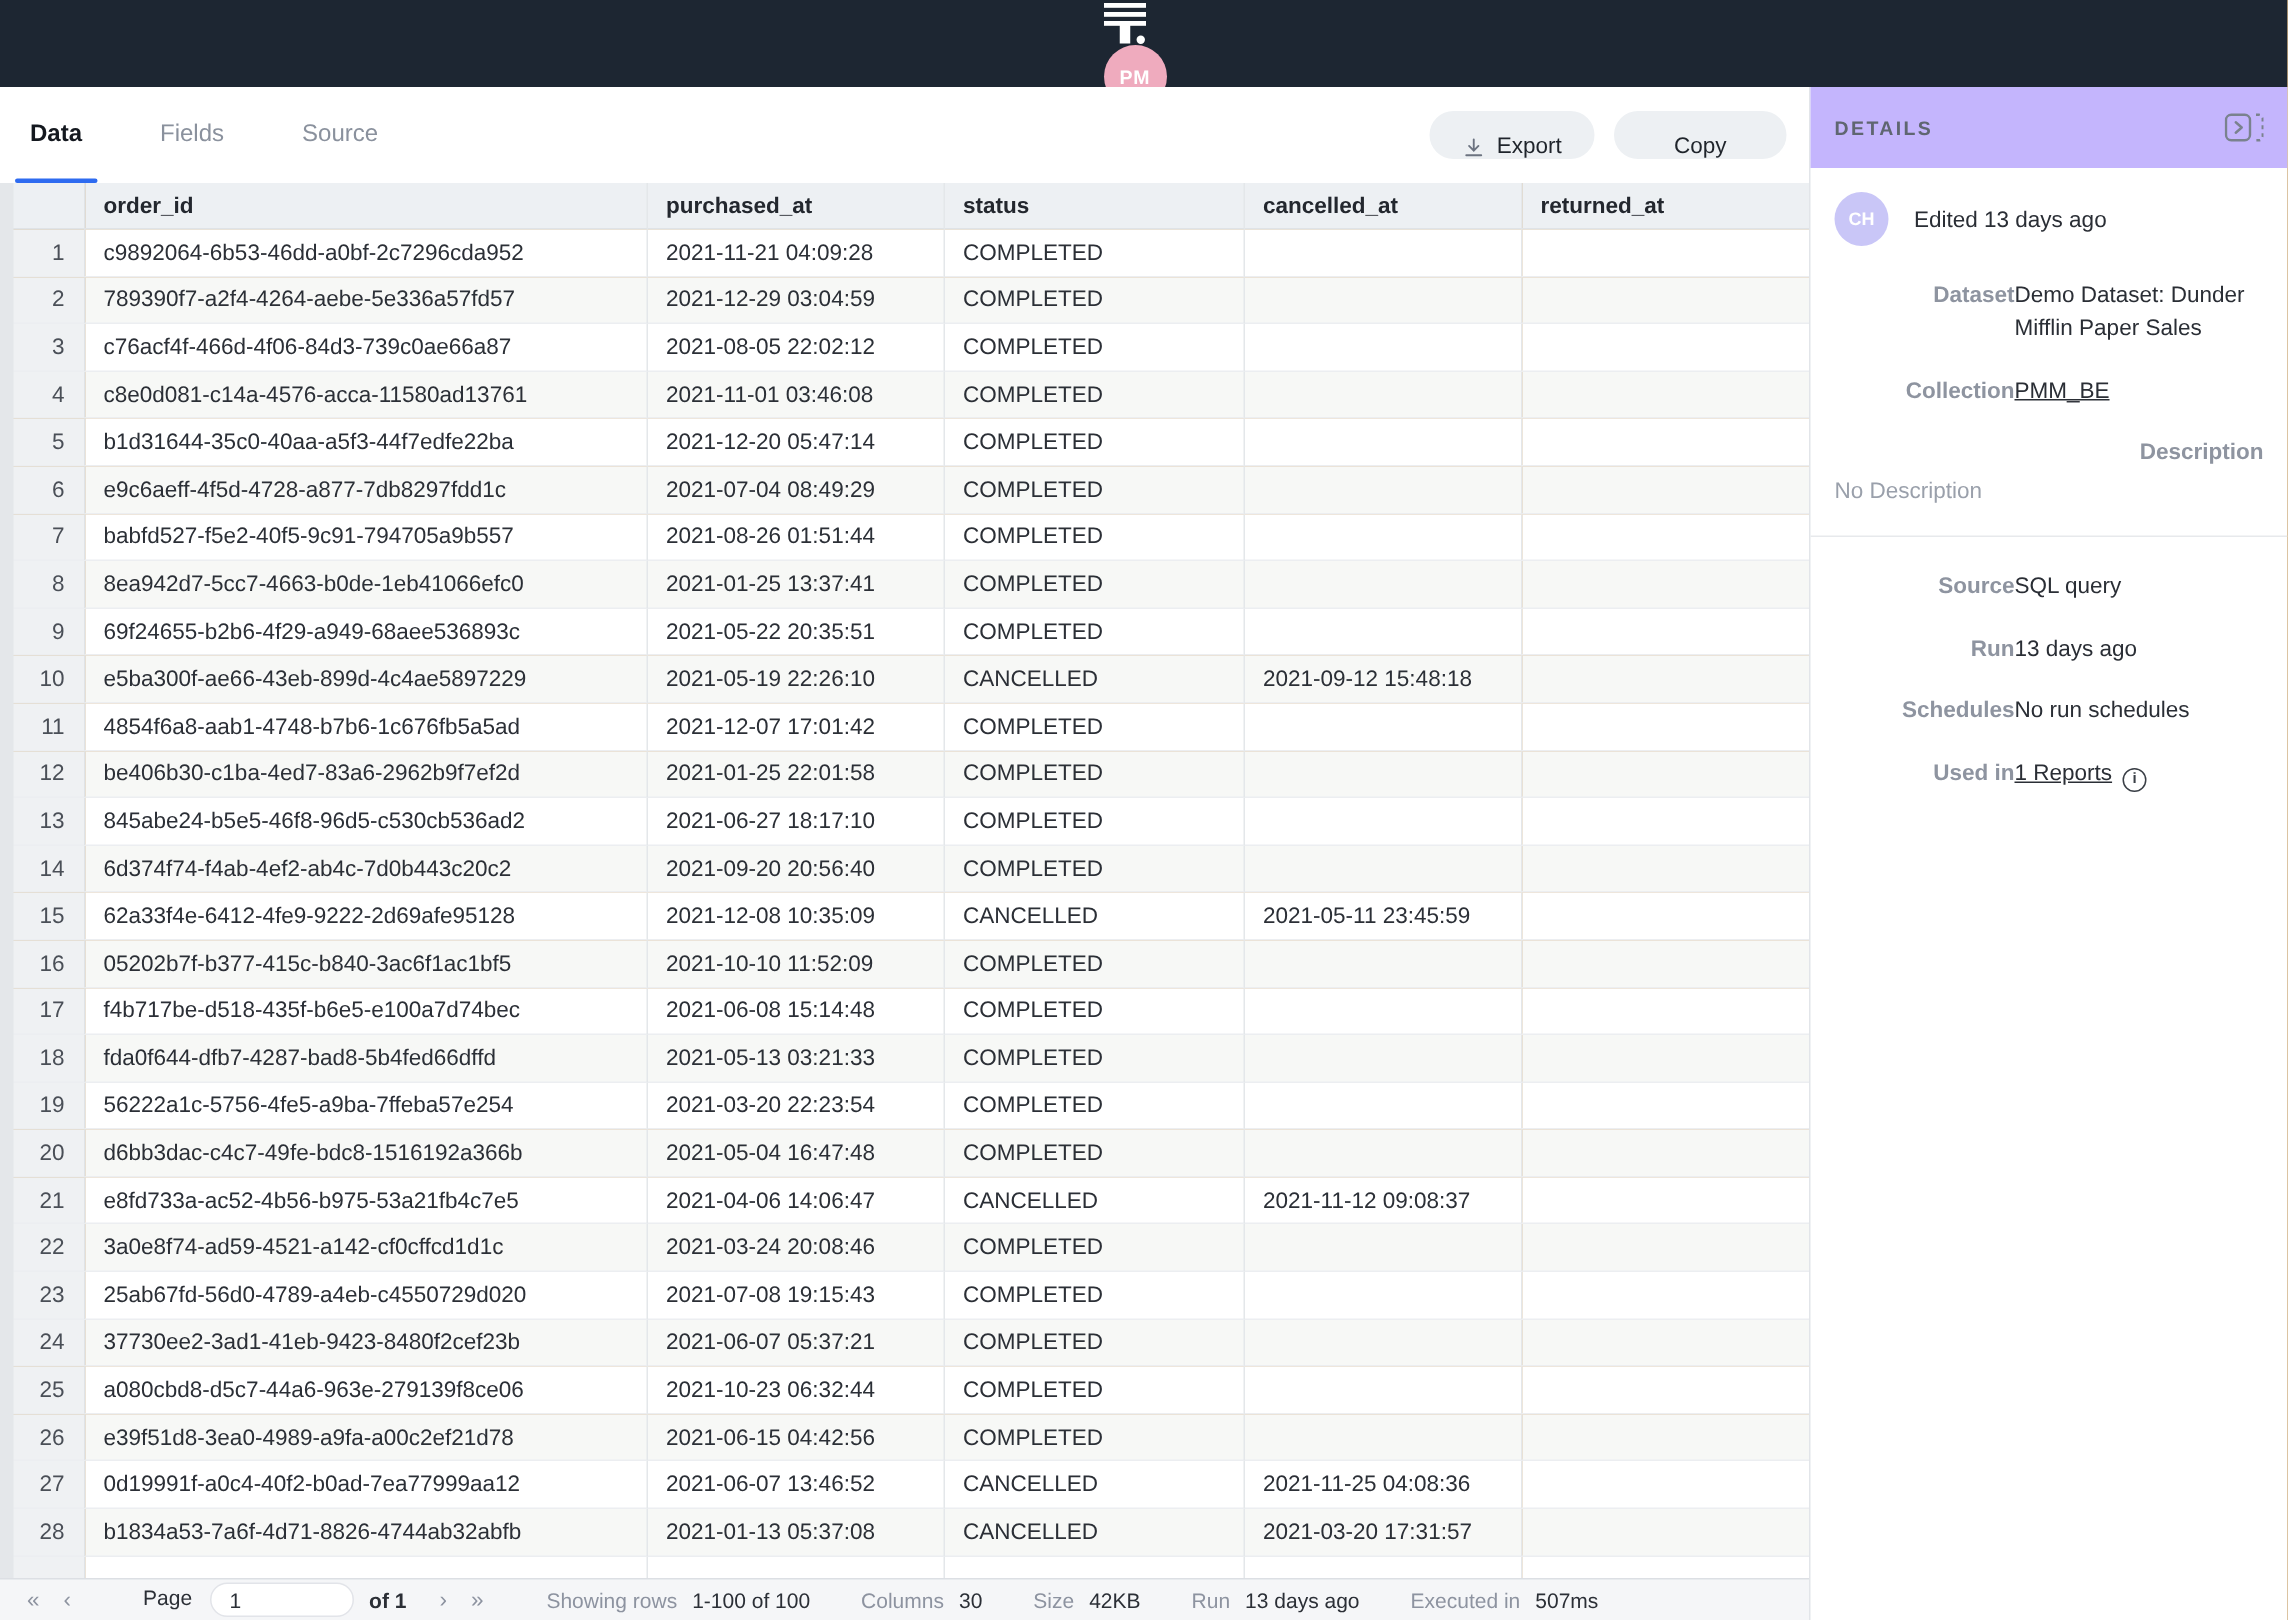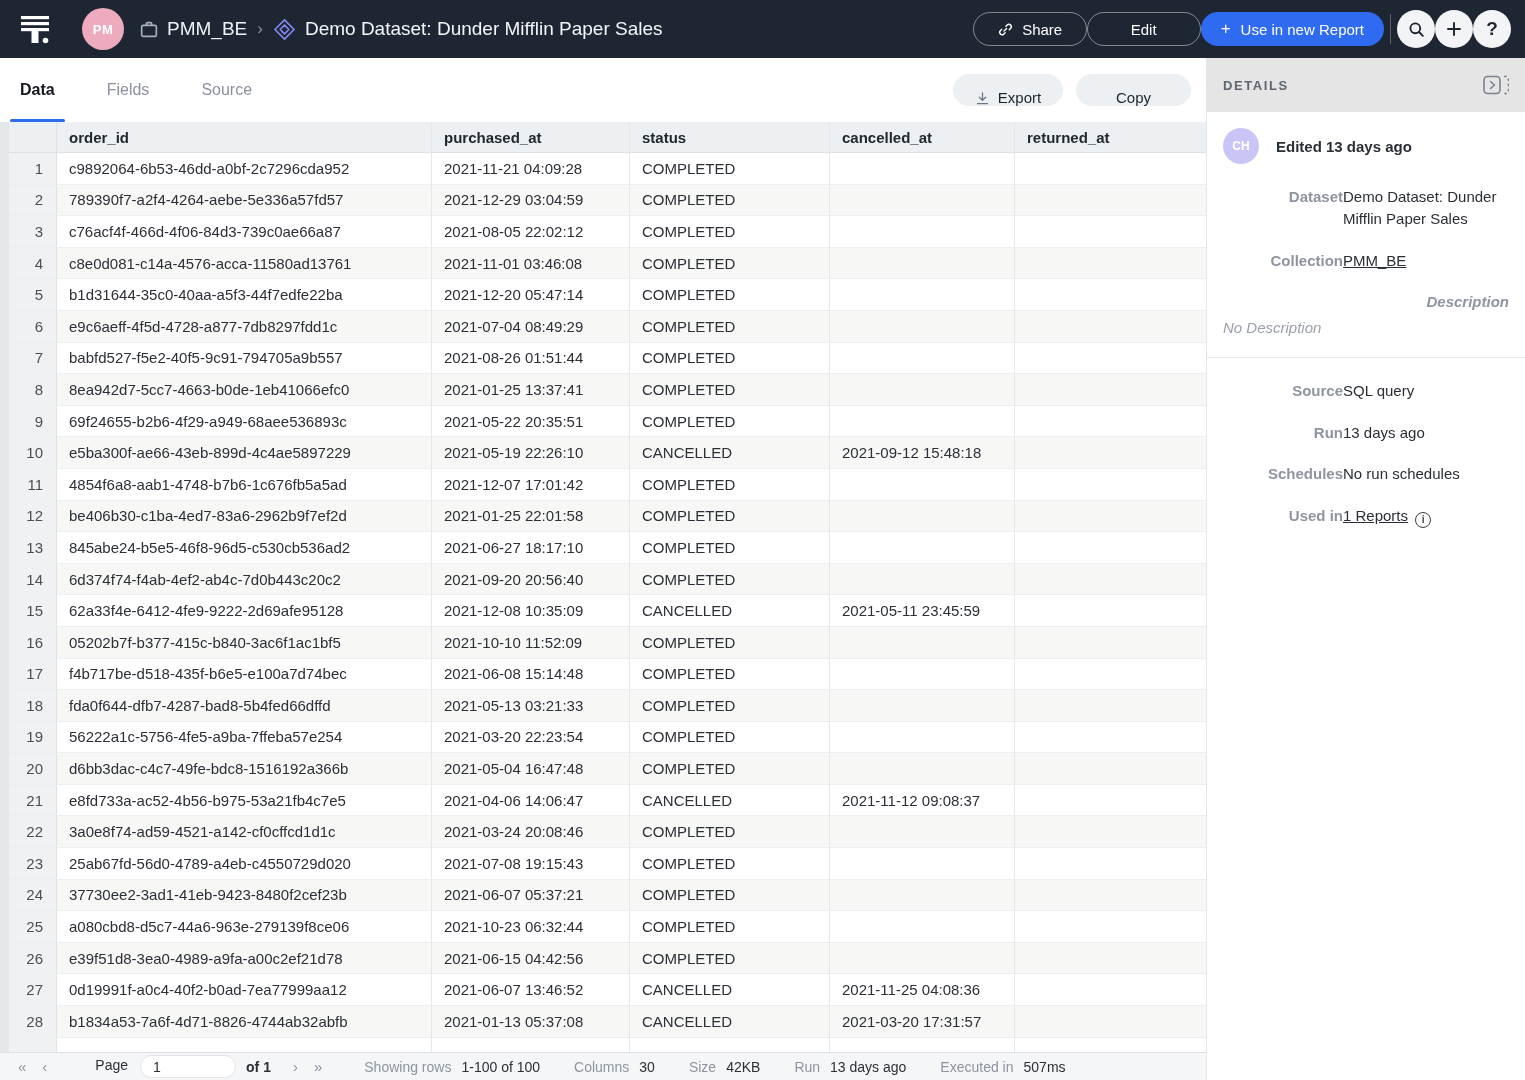--- a/index.html
+++ b/index.html
@@ -1,21 +1,21 @@
 <!DOCTYPE html>
 <html><head>
 <meta charset="utf-8">
 <style>
   * { box-sizing: border-box; margin: 0; padding: 0; }
   html,body { width:1525px; height:1080px; overflow:hidden; }
   body { font-family:"Liberation Sans", sans-serif; background:#fff; color:#2b2f36; }
   .app { display:flex; flex-direction:column; width:1525px; height:1080px; }
 
   
-  .topbar { height:58px; flex-shrink:0; background:#1d2632; display:flex; align-items:center; padding:0 14px 0 16px; }
+  .topbar { height:58px; flex-shrink:0; background:#1d2632; display:flex; align-items:center; padding:0 14px 0 16px;flex-direction:column; }
   .logo { width:30px; height:30px; margin:0 32px 0 4px; flex-shrink:0; }
   .avatar { width:42px; height:42px; border-radius:50%; background:#efabbe; color:#fff; font-size:13px; font-weight:700;
             display:flex; align-items:center; justify-content:center; letter-spacing:.5px; margin-right:14px; flex-shrink:0; }
   .crumb-icon { margin-right:7px; flex-shrink:0; }
   .crumb { color:#eef1f5; font-size:19px; font-weight:500; }
   .crumb-sep { color:#8a93a3; font-size:17px; margin:0 10px; }
   .ds-icon { margin-right:9px; flex-shrink:0; }
   .page-title { color:#f4f6f9; font-size:19px; font-weight:500; white-space:nowrap; }
   .topbar-right { margin-left:auto; display:flex; align-items:center; }
   .pill-btn { height:34px; border-radius:17px; border:1px solid rgba(255,255,255,.45); background:transparent;
@@ -66,34 +66,34 @@
   .page-input { width:96px; height:23px; border:1px solid #e2e4e9; border-radius:12px; background:#fff; font-size:14px;
                 padding:0 12px; font-family:inherit; color:#2b2f36; outline:none; margin:0 10px 0 6px; }
   .of-label { font-weight:600; margin-right:14px; }
   .stat { display:flex; align-items:baseline; margin-left:34px; }
   .stat:first-of-type { margin-left:60px; }
   .stat .s-label { color:#8d93a0; margin-right:10px; }
   .stat .s-value { color:#2b2f36; font-weight:500; }
 
   
   .details { flex:1; border-left:1px solid #e2e5e9; display:flex; flex-direction:column; background:#fff; }
-  .details-header { height:54px; flex-shrink:0; background:#e5e5e5; display:flex; align-items:center; padding:0 16px; }
+  .details-header { height:54px; flex-shrink:0; background:#c4b5fd; display:flex; align-items:center; padding:0 16px; }
   .details-title { font-size:13px; font-weight:700; letter-spacing:1.6px; color:#5f6671; }
   .collapse-btn { margin-left:auto; background:none; border:none; cursor:pointer; display:flex; align-items:center; }
   .details-body { padding:16px 16px 0 16px; }
   .d-edited { display:flex; align-items:center; margin-bottom:22px; }
   .avatar-sm { width:36px; height:36px; border-radius:50%; background:#c9c6f7; color:#fff; font-size:12px; font-weight:700;
                display:flex; align-items:center; justify-content:center; margin-right:17px; }
-  .d-edited-text { font-size:15px; color:#2a2e35;font-weight:bold; }
+  .d-edited-text { font-size:15px; color:#2a2e35; }
   .d-row { display:flex; margin-bottom:20px; }
   .d-label { width:120px; flex-shrink:0; font-size:15px; font-weight:600; color:#8e94a0; line-height:1.45;text-align:right; }
   .d-value { font-size:15px; color:#2a2e35; line-height:1.45; }
   .d-value.link { text-decoration:underline; font-weight:500; cursor:pointer; }
   .d-value.muted { color:#9aa0ab; }
-  .d-stacked { margin-bottom:18px;font-style:italic; }
+  .d-stacked { margin-bottom:18px; }
   .d-stacked .d-label { width:auto; margin-bottom:4px; }
   .d-divider { height:1px; background:#e7e9ec; margin:4px -16px 22px -16px; }
   .info-badge { display:inline-flex; width:16px; height:16px; border:1.3px solid #3a3f46; border-radius:50%;
                 align-items:center; justify-content:center; font-size:10px; font-weight:600; color:#3a3f46;
                 margin-left:7px; vertical-align:-2px; }
   svg { display:block; }
 </style>
 </head>
 <body>
 

